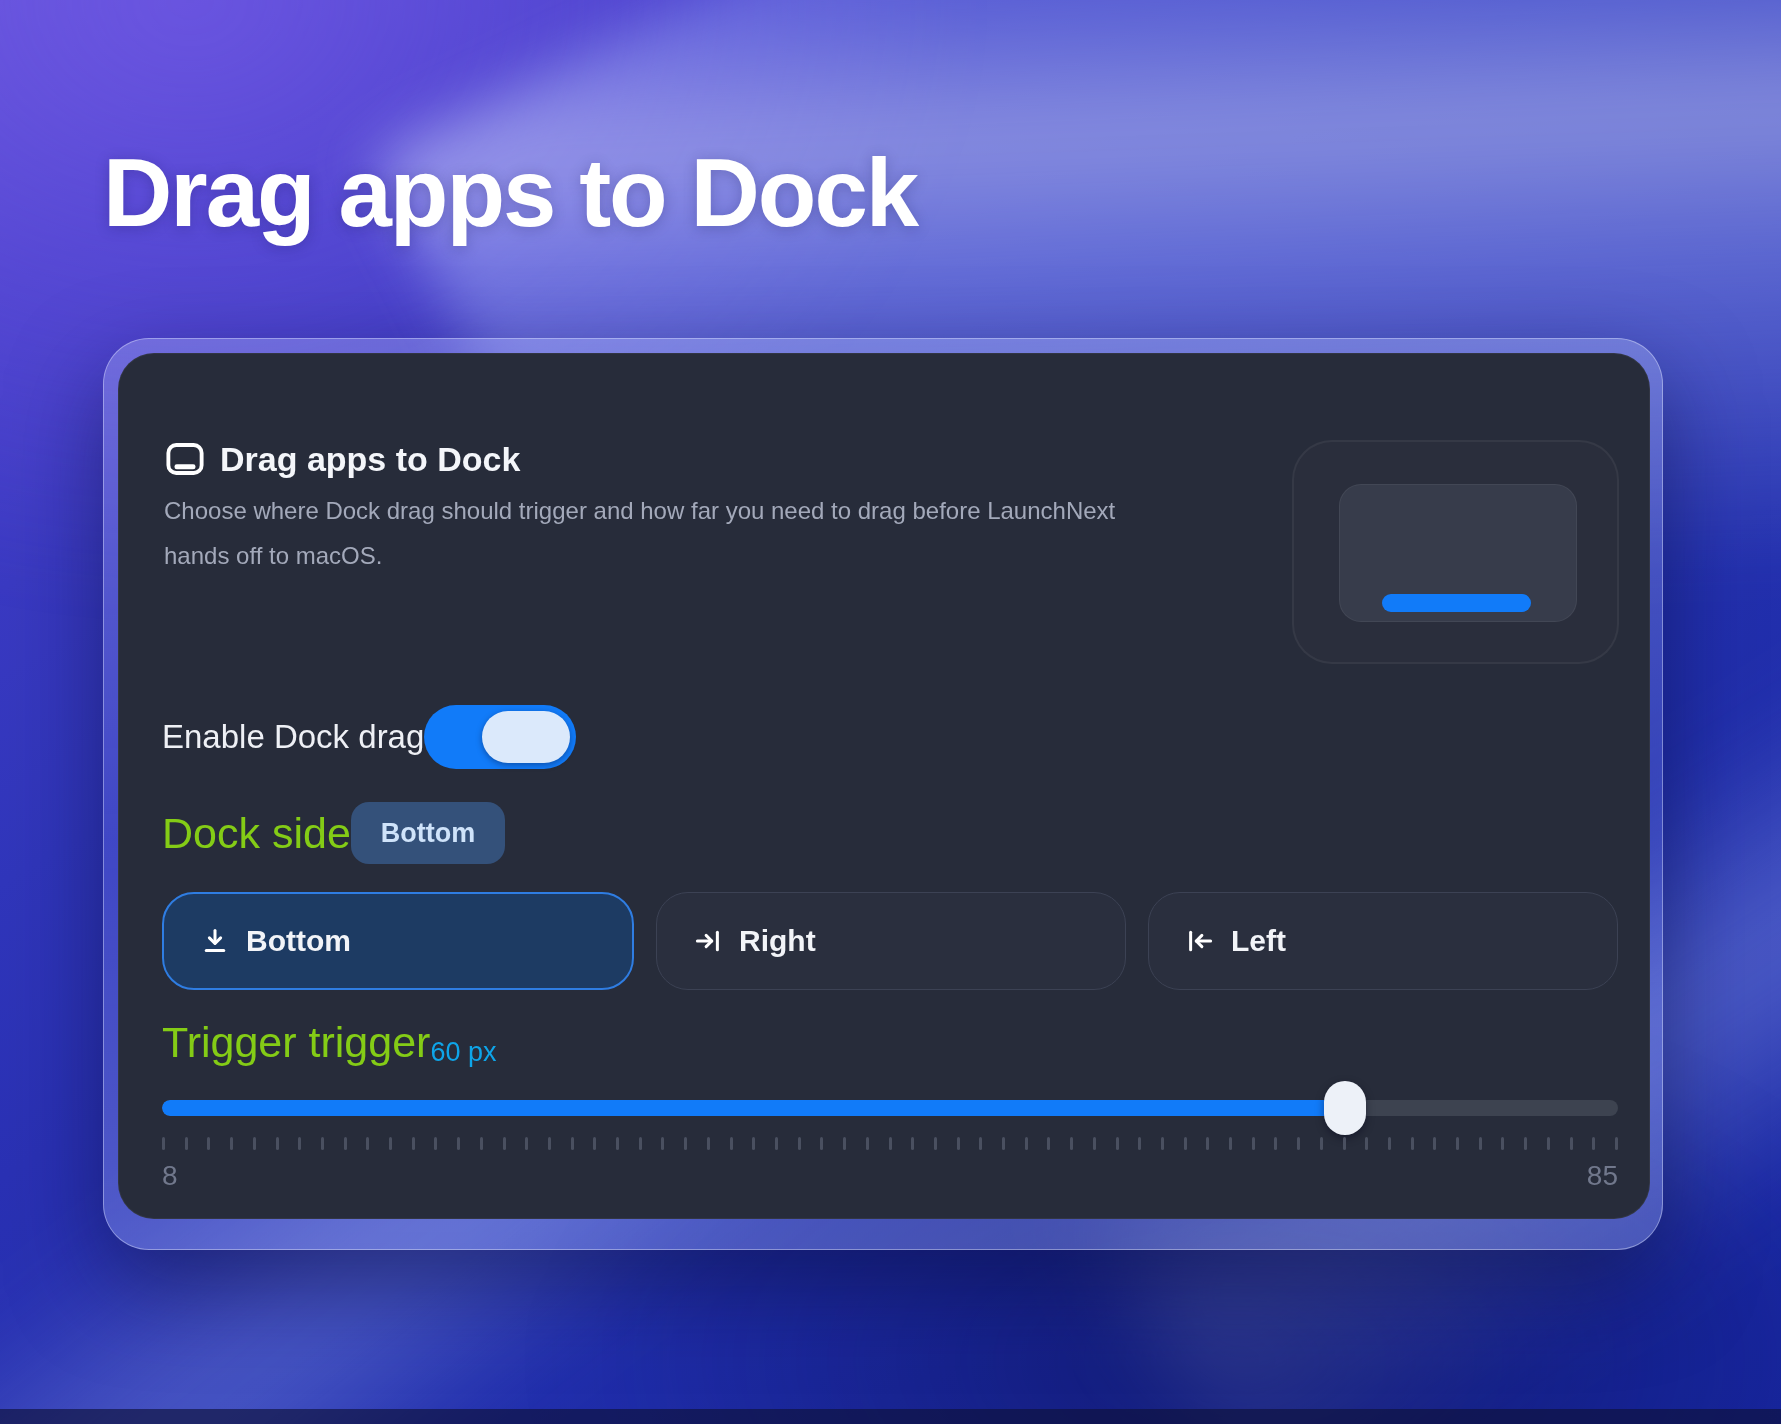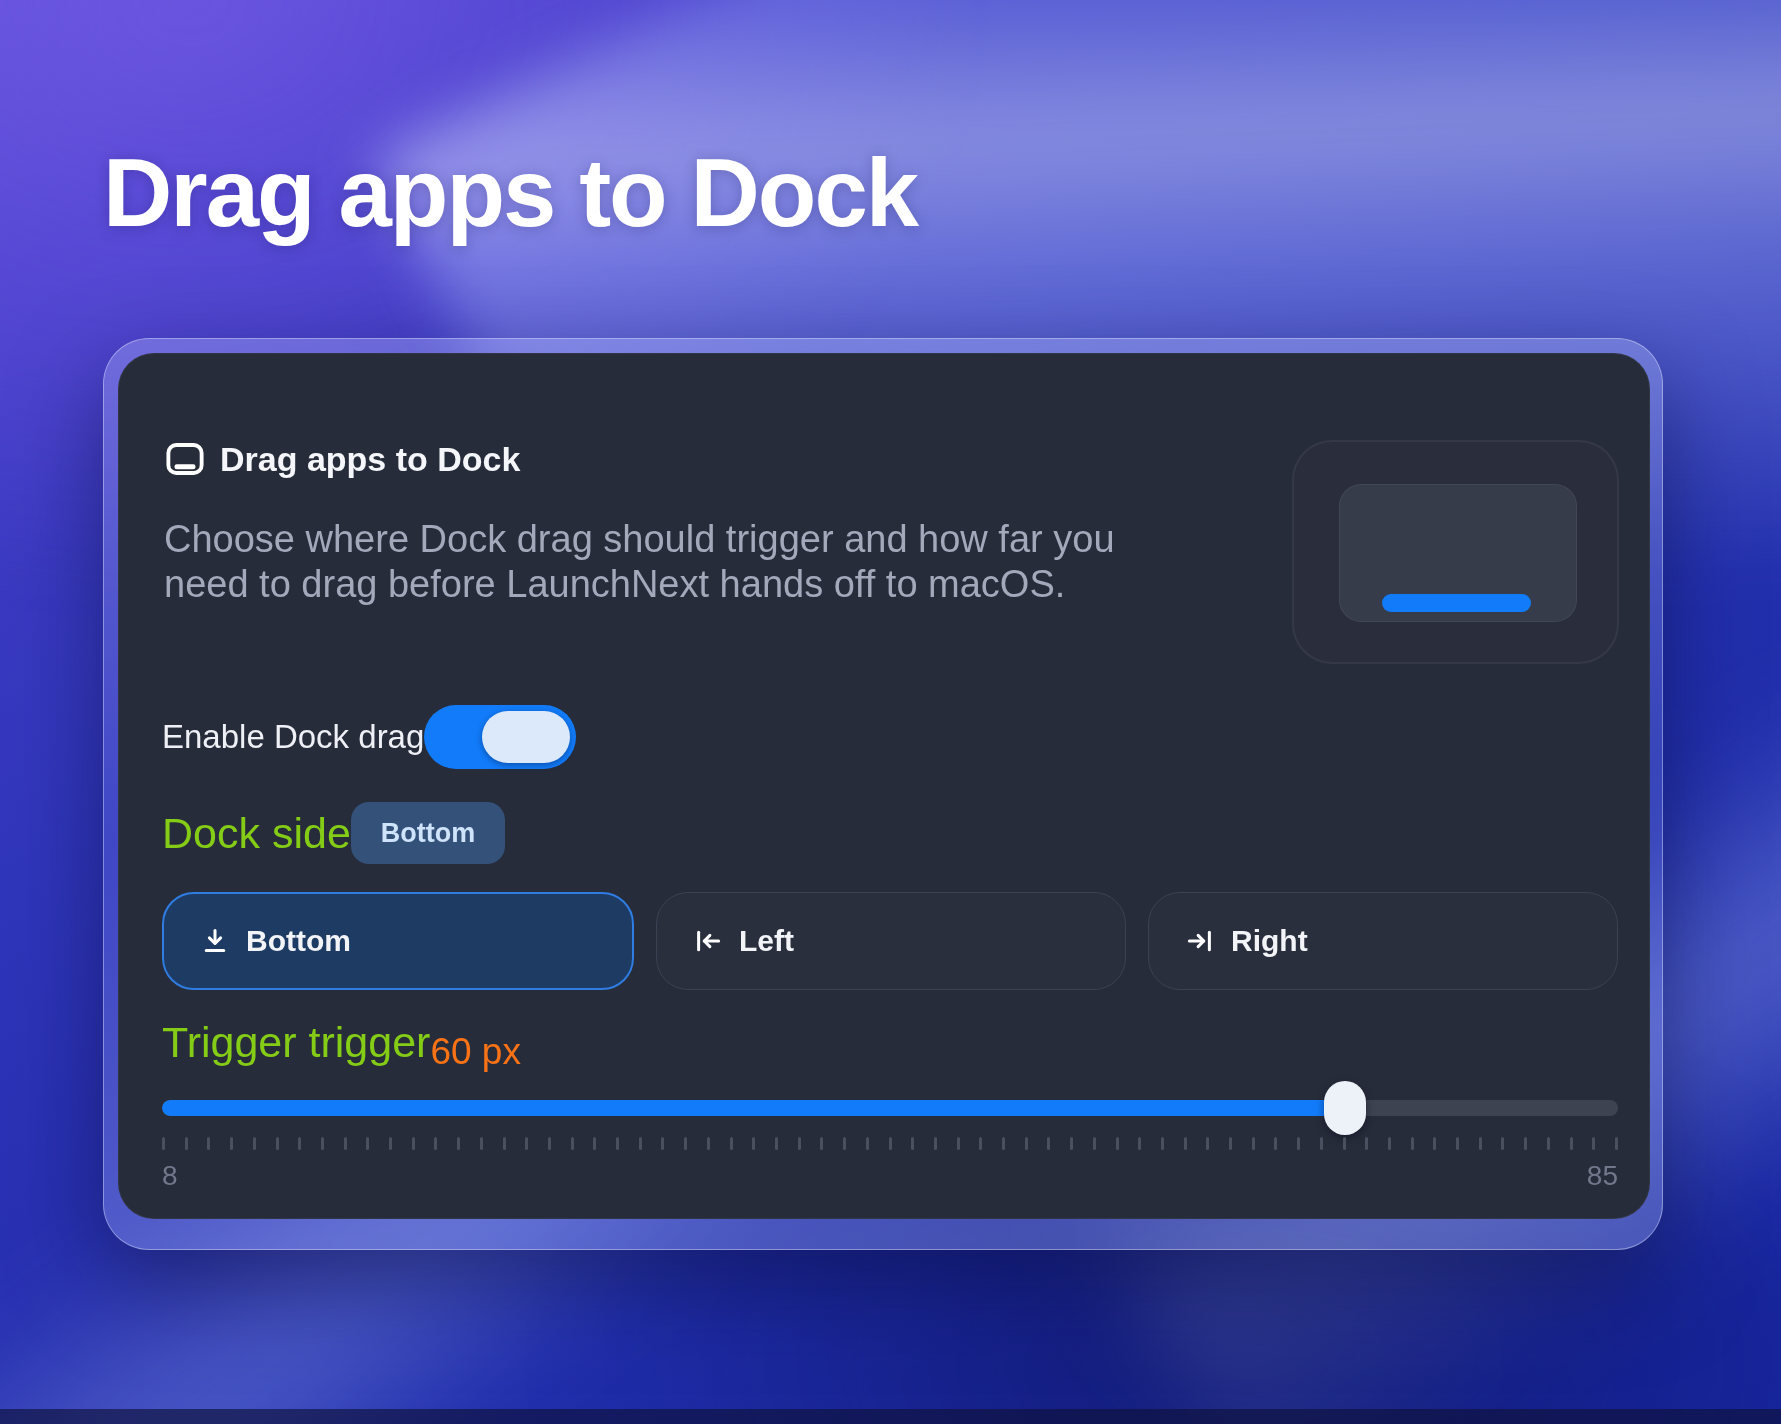--- a/index.html
+++ b/index.html
@@ -39,38 +39,38 @@
   }
   .card{
     position:absolute;left:14px;top:14px;right:12px;bottom:30px;
     background:#272c3a;border-radius:36px;border:1px solid rgba(255,255,255,.05);
     box-sizing:border-box;
   }
 
   .card-header{position:absolute;left:45px;top:84px;display:flex;align-items:center;gap:14px;}
   .card-title{font-size:34px;font-weight:bold;color:#f4f6fa;}
 
-  .desc{position:absolute;left:45px;top:163px;width:980px;margin:0;
-        font-size:38px;line-height:45px;color:#a3a9ba;}
+  .desc{position:absolute;left:45px;top:134px;width:980px;margin:0;
+        font-size:24px;line-height:45px;color:#a3a9ba;}
 
   .preview{position:absolute;left:1173px;top:86px;width:327px;height:224px;
            background:#2a2e3c;border:2px solid rgba(255,255,255,.055);border-radius:40px;box-sizing:border-box;}
   .preview-screen{position:absolute;left:45px;top:42px;width:238px;height:138px;
            background:#373c4b;border:1px solid rgba(255,255,255,.06);border-radius:22px;box-sizing:border-box;}
   .preview-dock{position:absolute;left:88px;top:152px;width:149px;height:18px;
            background:var(--accent,#117bf9);border-radius:9px;}
 
   .row{position:absolute;left:43px;right:31px;display:flex;align-items:center;}
   .enable-row{top:351px;height:64px;}
   .side-row{top:448px;height:62px;}
   .trig-row{top:668px;height:40px;}
 
   .label-strong{font-size:33px;color:#eef0f5;}
   .label-muted{font-size:43px;color:#84cc16;}
-  .value-label{font-size:37px;color:#f97316;margin-top:20px;}
+  .value-label{font-size:27px;color:#0ea5e9;margin-top:20px;}
 
   .toggle{width:152px;height:64px;border-radius:32px;background:#4a5062;position:relative;cursor:pointer;}
   .toggle.on{background:var(--accent,#117bf9);}
   .toggle .knob{position:absolute;top:6px;left:6px;width:88px;height:52px;border-radius:26px;
                 background:var(--knob,#dbe9fb);box-shadow:0 2px 6px rgba(0,0,30,.35);transition:left .15s;}
   .toggle.on .knob{left:58px;}
 
   .badge{background:#34517a;color:#cfe3fa;font-size:27px;font-weight:bold;
          height:62px;line-height:62px;padding:0 30px;border-radius:18px;}
 
@@ -144,37 +144,37 @@
             <path d="M12 3.5 V13.5"></path>
               <path d="M7.5 9.5 L12 14 L16.5 9.5"></path>
               <path d="M5 19.5 H19"></path>
           </svg>
         </span>
         <span class="seg-label">Bottom</span>
       </div>
       <div class="seg-btn">
         <span style="display:inline-flex;">
           <svg viewBox="0 0 24 24" width="30" height="30" fill="none" stroke="#ffffff" stroke-width="2.4" stroke-linecap="round" stroke-linejoin="round">
+            <path d="M19.5 5 V19"></path>
+              <path d="M3.5 12 H15"></path>
+              <path d="M10.5 7.5 L15 12 L10.5 16.5"></path>
+          </svg>
+        </span>
+        <span class="seg-label">Right</span>
+      </div>
+      <div class="seg-btn">
+        <span style="display:inline-flex;">
+          <svg viewBox="0 0 24 24" width="30" height="30" fill="none" stroke="#ffffff" stroke-width="2.4" stroke-linecap="round" stroke-linejoin="round">
             <path d="M4.5 5 V19"></path>
               <path d="M20.5 12 H9"></path>
               <path d="M13.5 7.5 L9 12 L13.5 16.5"></path>
           </svg>
         </span>
         <span class="seg-label">Left</span>
       </div>
-      <div class="seg-btn">
-        <span style="display:inline-flex;">
-          <svg viewBox="0 0 24 24" width="30" height="30" fill="none" stroke="#ffffff" stroke-width="2.4" stroke-linecap="round" stroke-linejoin="round">
-            <path d="M19.5 5 V19"></path>
-              <path d="M3.5 12 H15"></path>
-              <path d="M10.5 7.5 L15 12 L10.5 16.5"></path>
-          </svg>
-        </span>
-        <span class="seg-label">Right</span>
-      </div>
     </div>
 
     <div class="row trig-row">
       <span class="label-muted">Trigger trigger</span>
       <span class="value-label">60 px</span>
     </div>
 
     <div class="slider">
       <div class="track">
         <div class="fill" style="width: 81.25%;"></div>

